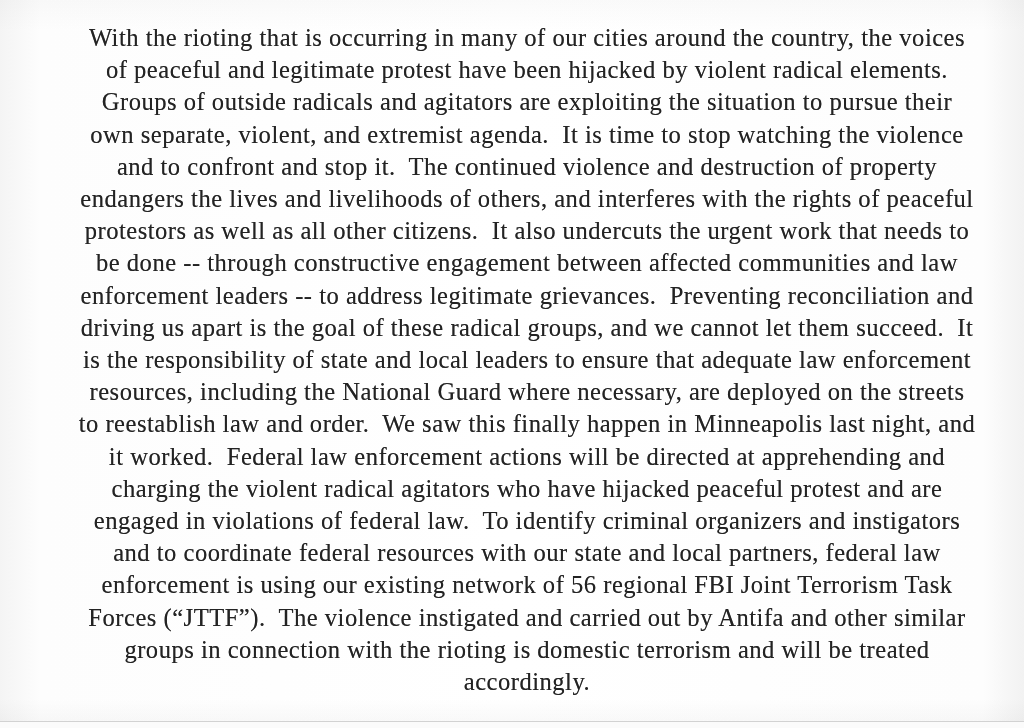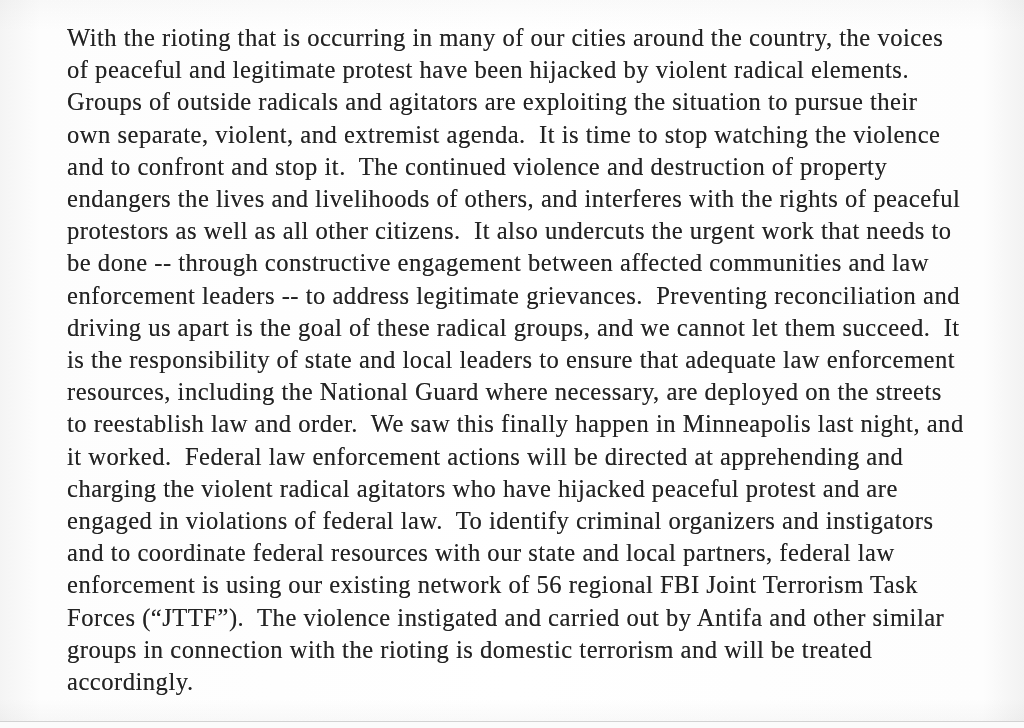--- a/index.html
+++ b/index.html
@@ -14,20 +14,21 @@
     font-family: "Liberation Serif", "DejaVu Serif", serif;
     overflow: hidden;
   }
 
   #page {
     position: relative;
     width: 1024px;
     height: 728px;
     background: #86efac;
     box-sizing: border-box;
+    text-align: center;
   }
 
   
   #paper-tone {
     position: absolute;
     inset: 0;
     background:
       linear-gradient(90deg, #f4f4f4 0px, #fdfdfd 40px, #ffffff 50%, #fdfdfd 96%, #f2f2f2 100%),
       linear-gradient(180deg, #fafafa 0px, #ffffff 30px, #ffffff 96%, #f7f7f7 100%);
     background-blend-mode: multiply;

